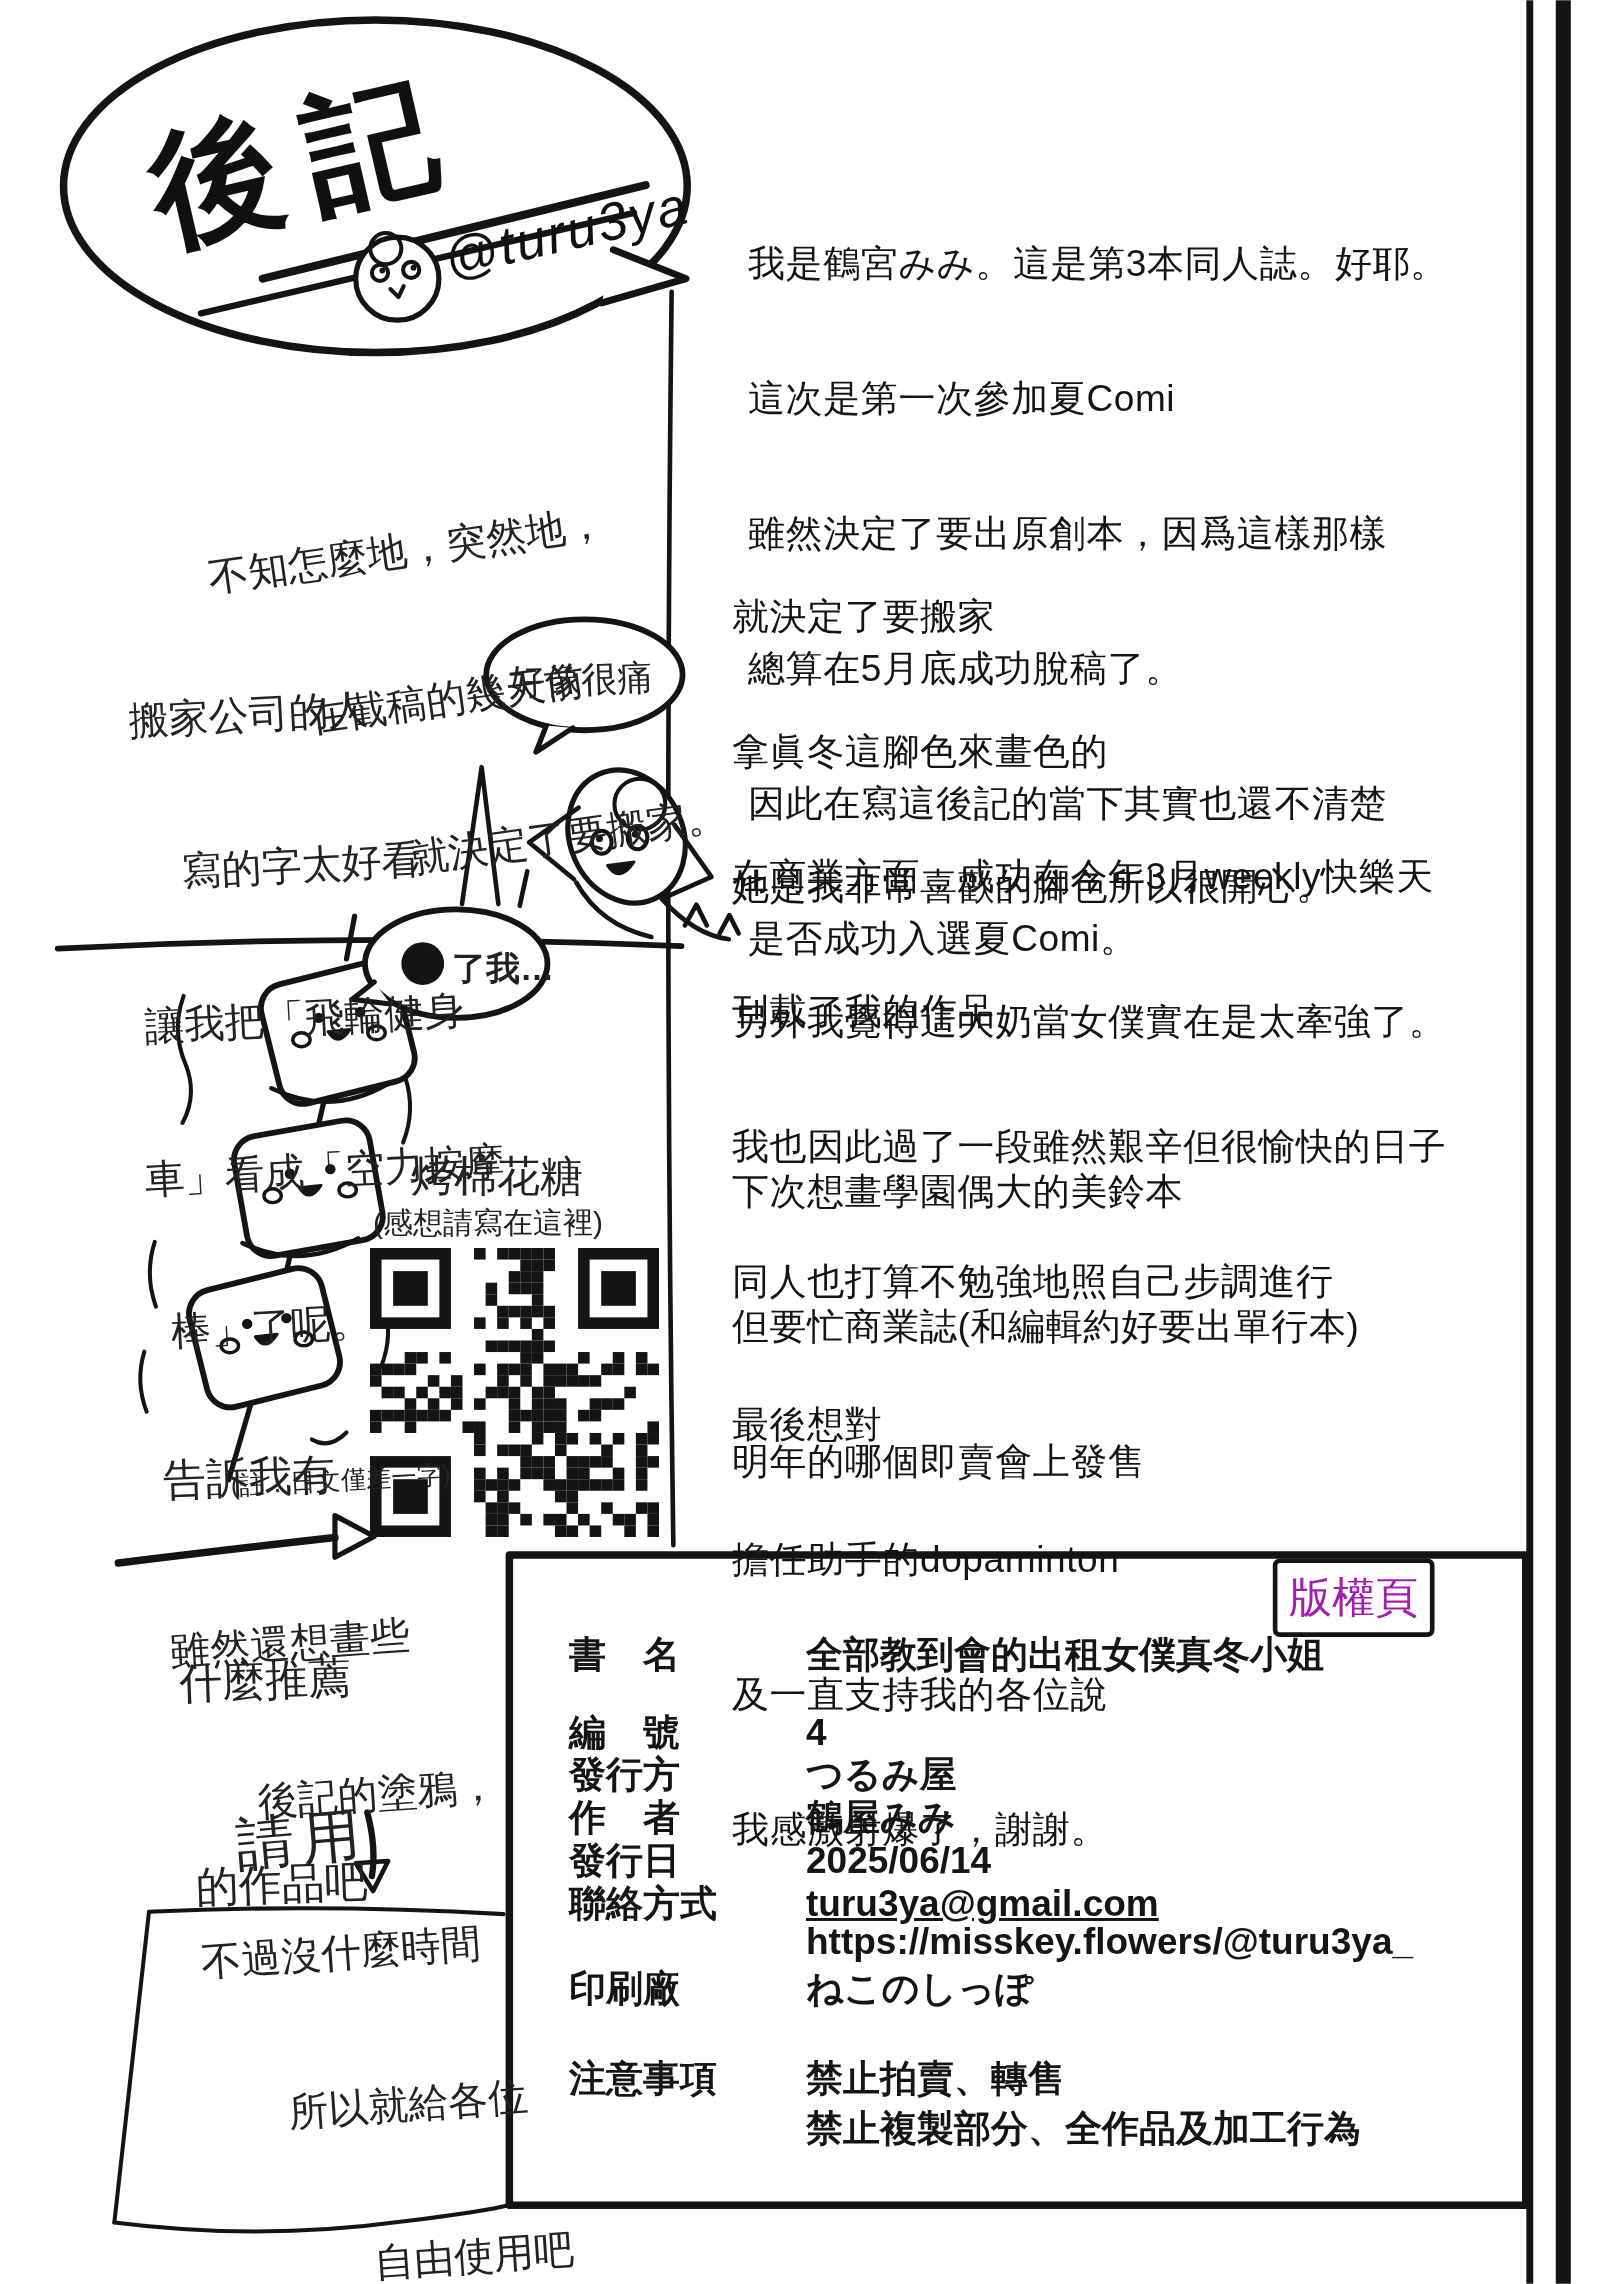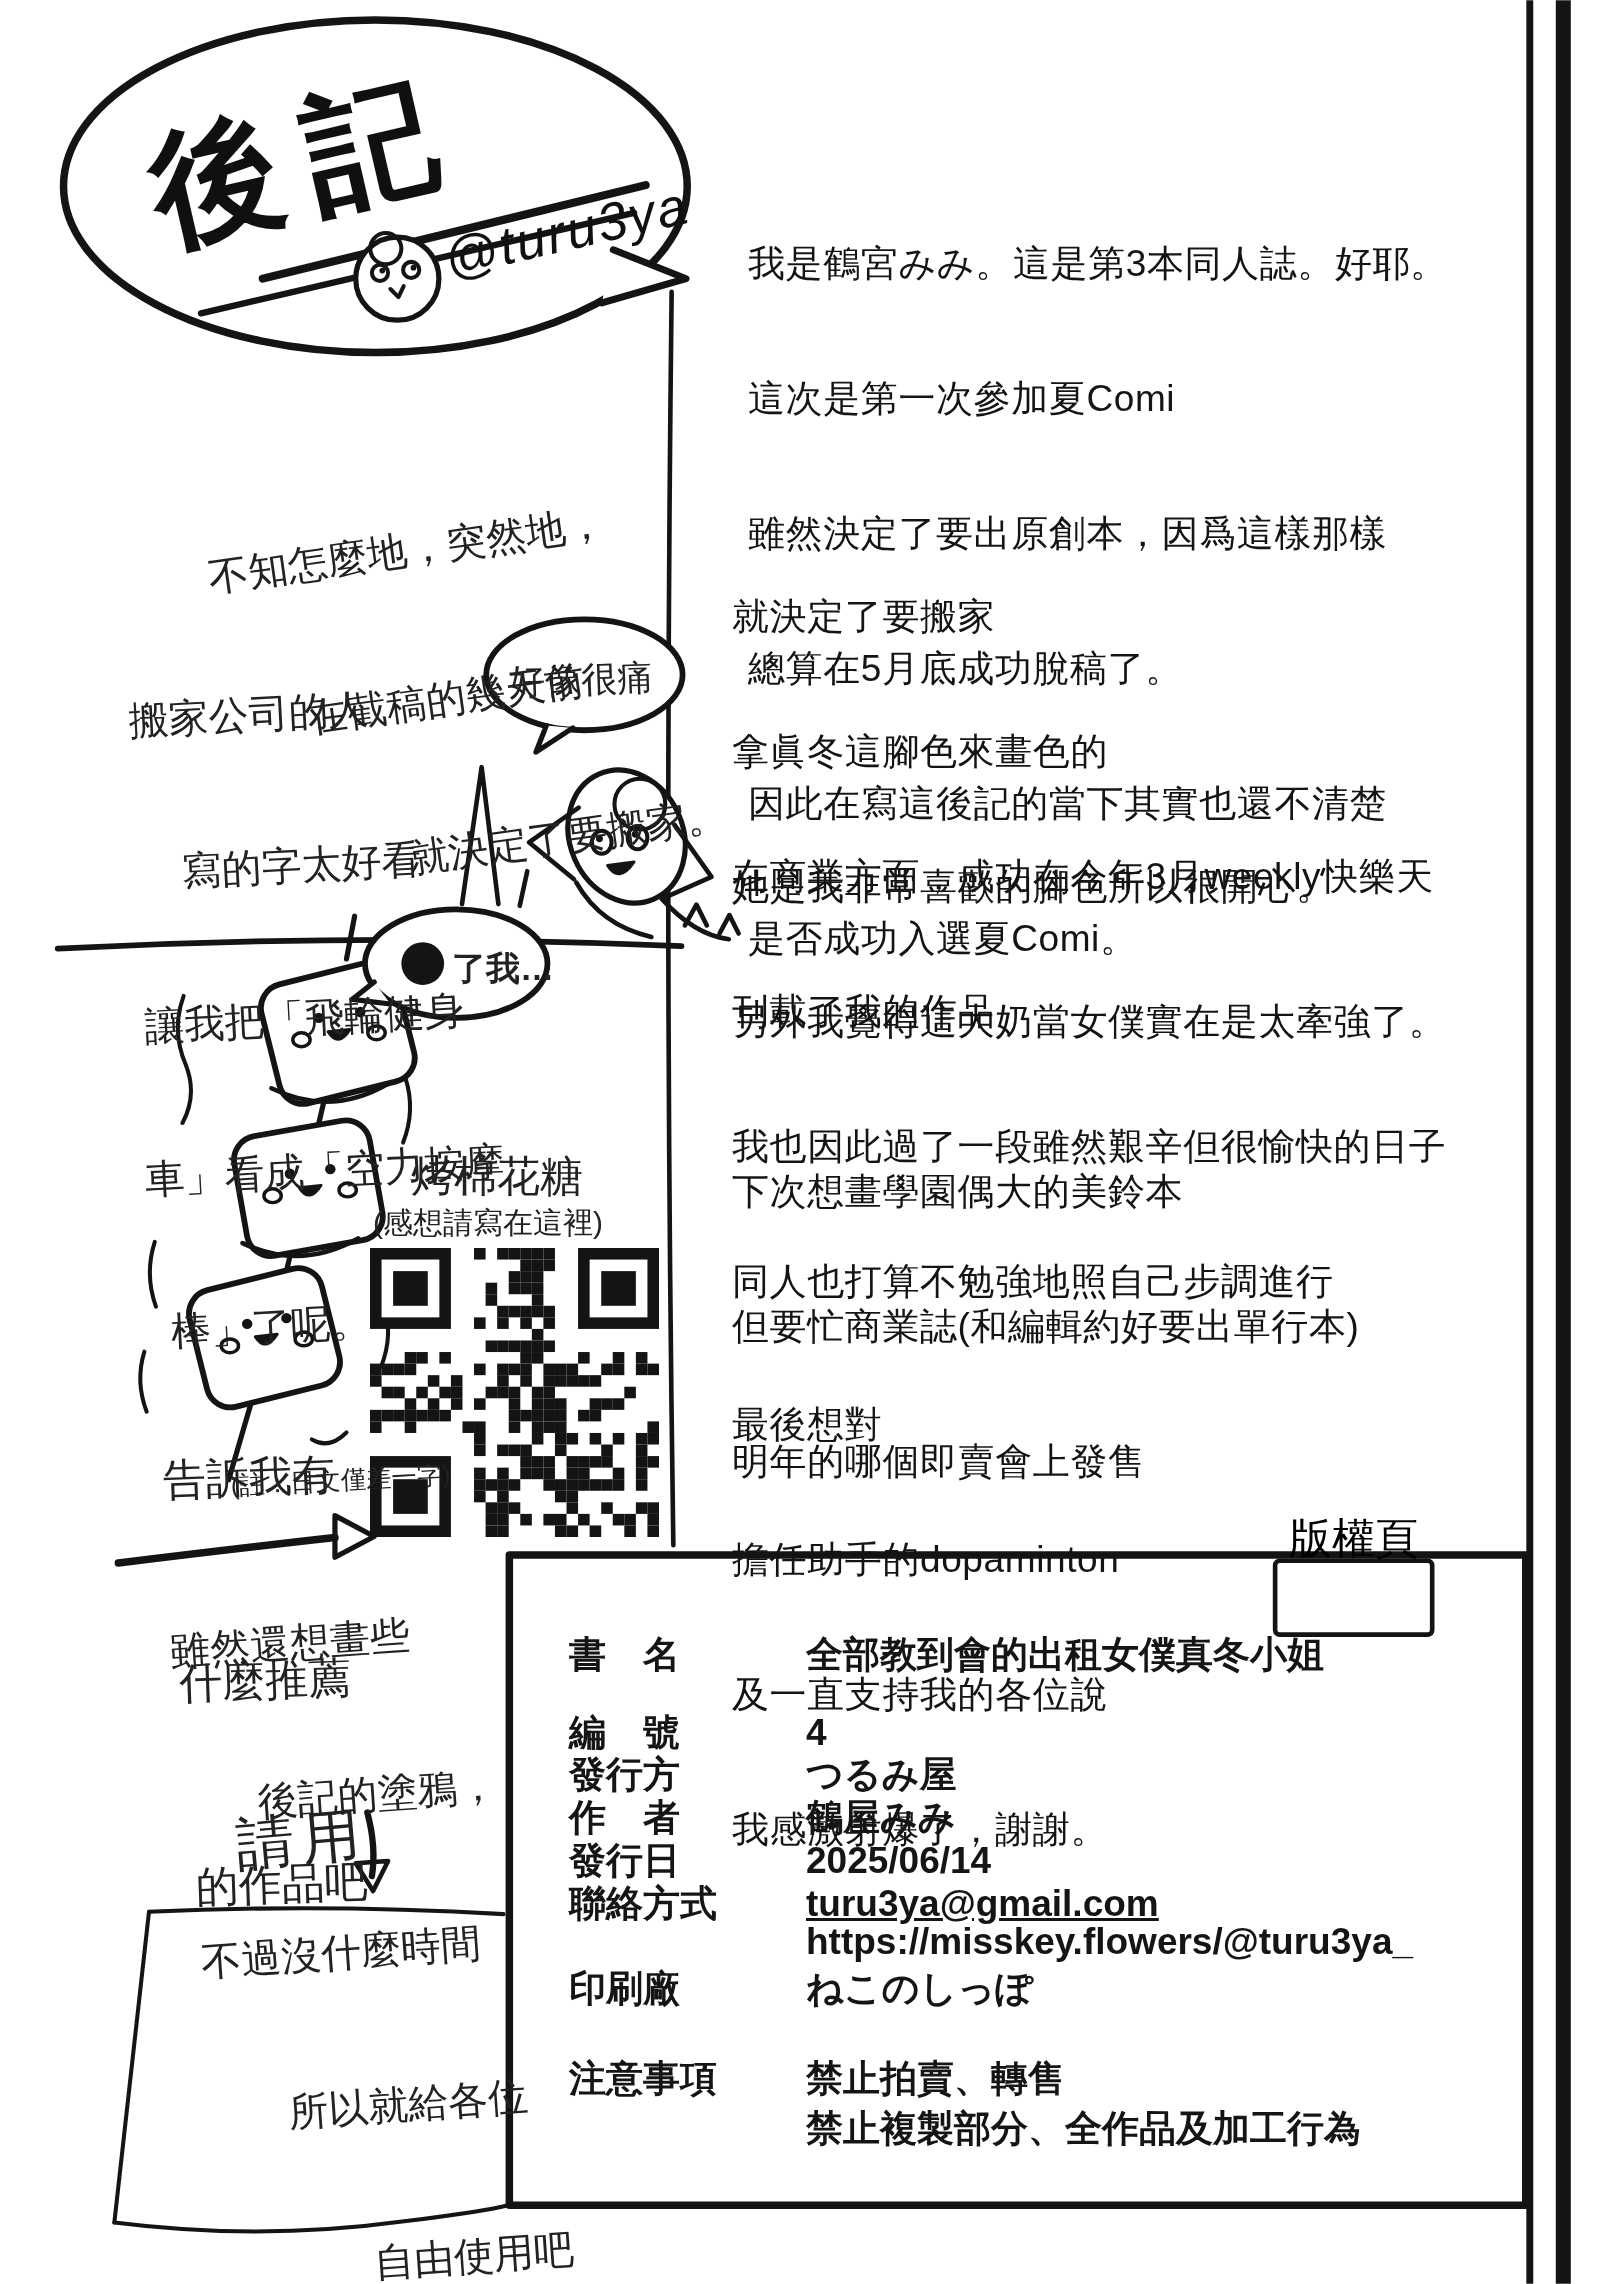--- a/index.html
+++ b/index.html
@@ -14,23 +14,23 @@
   
   .para{font-size:37px;line-height:45px;letter-spacing:0.6px;font-weight:500;}
   .para div{white-space:pre;}
   
   .hw{font-weight:400;color:#222;}
   .hw div{white-space:pre;}
   
   .colo-row{position:absolute;left:569px;font-size:37px;font-weight:700;white-space:pre;z-index:2;}
   .colo-row .lab{display:inline-block;width:237px;}
   .stamp{
-    position:absolute;left:1275px;top:1502px;width:157px;height:74px;z-index:2;
+    position:absolute;left:1275px;top:1561px;width:157px;height:74px;z-index:2;
     display:flex;align-items:center;justify-content:center;
-    font-size:43px;font-weight:400;color:#000000;
+    font-size:43px;font-weight:400;color:#a21caf;
   }
   .bigtitle{
     position:absolute;left:173px;top:107px;z-index:2;
     font-size:130px;font-weight:700;letter-spacing:28px;color:#101010;
     transform:rotate(-13deg);transform-origin:left bottom;
   }
   .handle{
     position:absolute;left:438px;top:230px;z-index:2;
     font-size:53px;font-style:italic;font-weight:400;color:#101010;
     transform:rotate(-13deg);transform-origin:left top;letter-spacing:2.3px;

